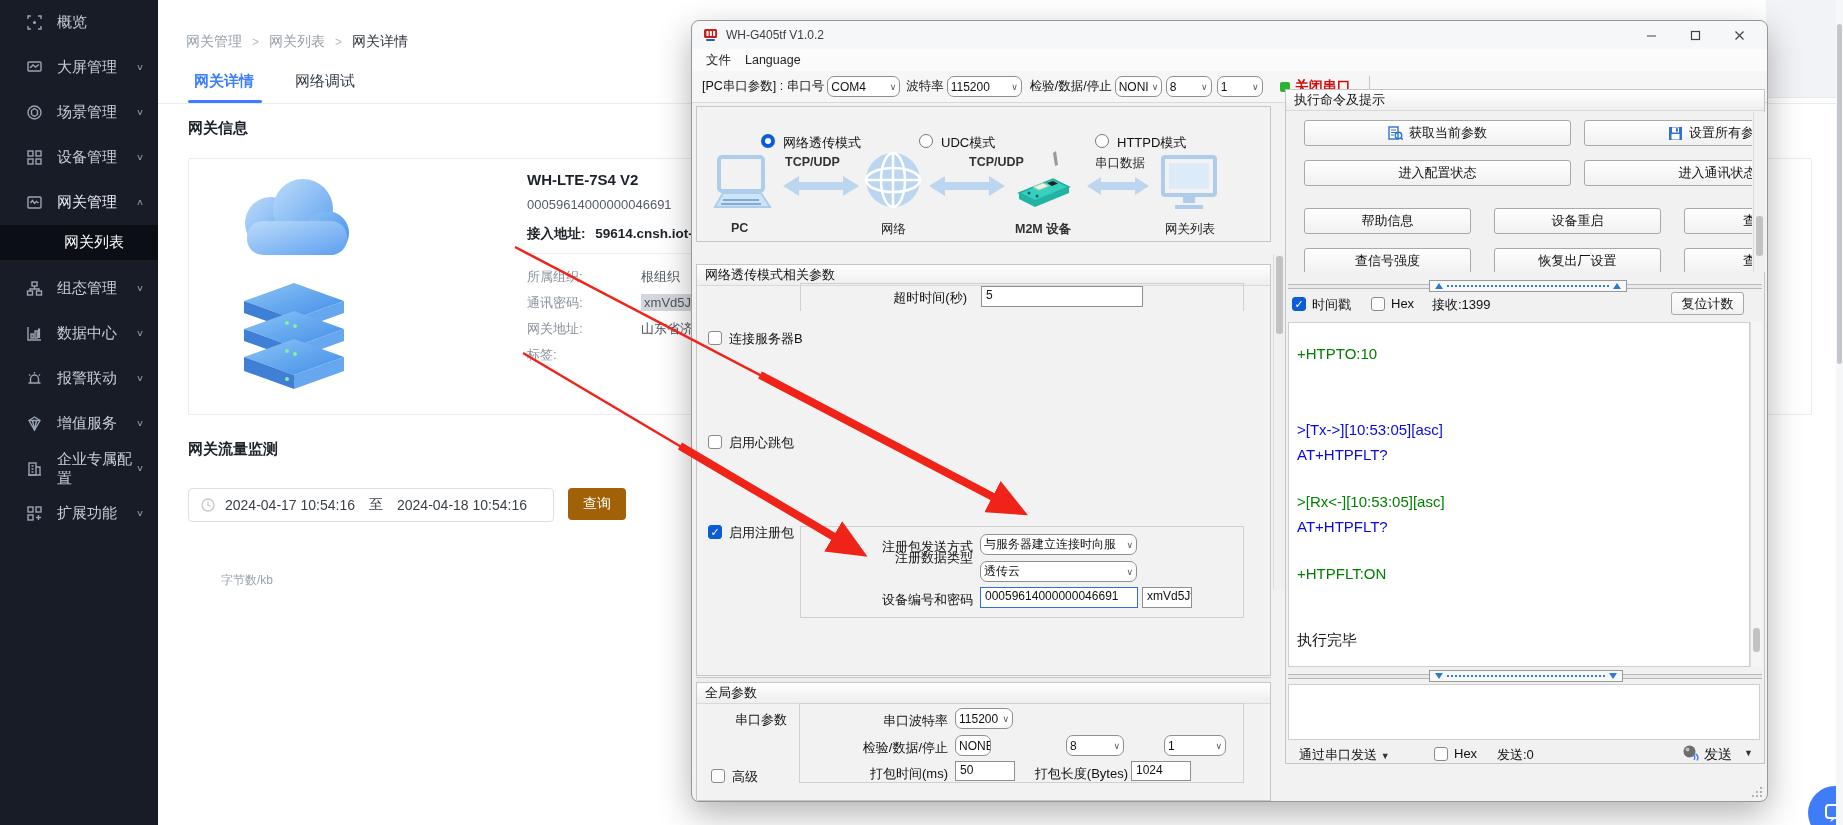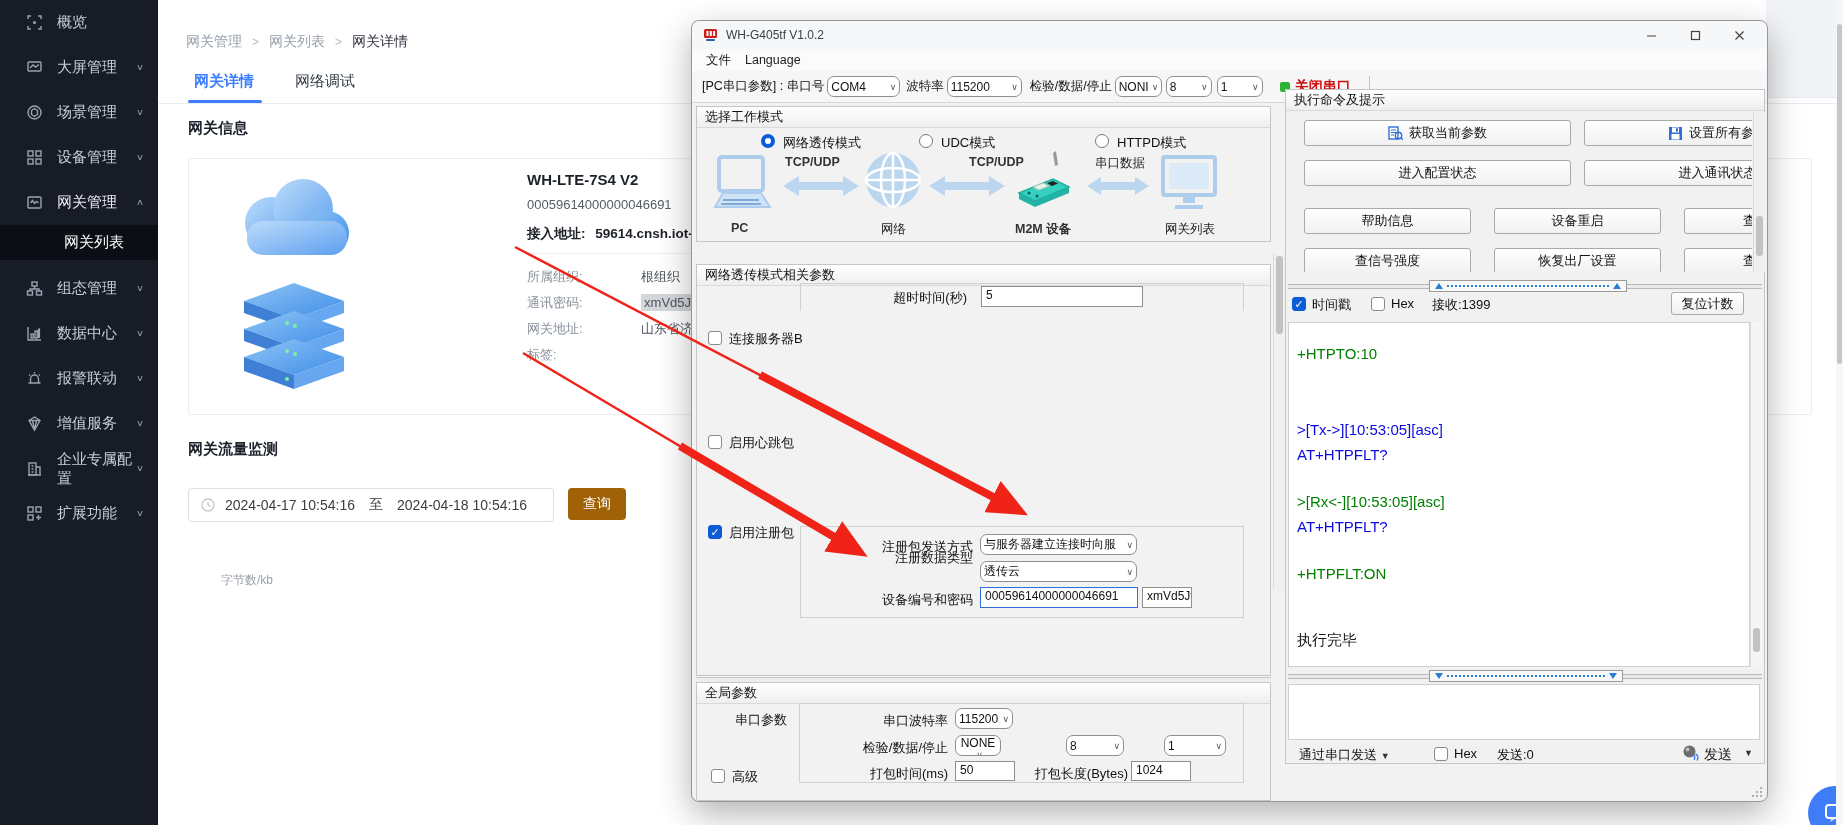--- a/index.html
+++ b/index.html
@@ -350,21 +350,20 @@
       <span class="combo" style="width:46px;margin-left:5px;">
           <span>1</span>
           <span class="ar">∨</span>
         </span>
       <span style="width:10px;height:10px;background:#2db334;border-radius:2px;margin-left:17px;"></span>
       <span style="margin-left:5px;color:#cf0f0f;font-weight:bold;font-size:14px;">关闭串口</span>
       <span style="width:1px;height:22px;background:#c5c5c5;margin-left:18px;"></span>
     </div>
 
     <div class="gb" style="left:4px;top:85px;width:575px;height:136px;">
-      <div class="gbh">选择工作模式</div>
       <div class="radio on" style="left:64px;top:27px;"></div>
       <div class="cblab" style="left:86px;top:27px;">网络透传模式</div>
       <div class="radio" style="left:222px;top:27px;"></div>
       <div class="cblab" style="left:244px;top:27px;">UDC模式</div>
       <div class="radio" style="left:398px;top:27px;"></div>
       <div class="cblab" style="left:420px;top:27px;">HTTPD模式</div>
 
       <svg class="abs" style="left:10px;top:48px;" width="71" height="62" viewBox="0 0 71 62">
         <rect x="12" y="2" width="44" height="34" rx="3" fill="none" stroke="#aecdec" stroke-width="4"></rect>
         <path d="M8 52l8-14h38l9 14z" fill="#cfe3f6" stroke="#aecdec" stroke-width="2"></path>
@@ -461,21 +460,21 @@
       <div class="gbh">全局参数</div>
       <div class="cblab" style="left:38px;top:28px;">串口参数</div>
 
       <div class="subbox" style="left:102px;top:20px;width:445px;height:80px;">
         <div class="flabel" style="left:30px;top:8px;width:118px;">串口波特率</div>
         <span class="combo abs" style="left:155px;top:4px;width:58px;">
             <span>115200</span>
             <span class="ar">∨</span>
           </span>
         <div class="flabel" style="left:30px;top:35px;width:118px;">检验/数据/停止</div>
-        <span class="combo abs" style="left:155px;top:31px;width:46px;flex-direction:column;">
+        <span class="combo abs" style="left:155px;top:31px;width:36px;">
             <span>NONE</span>
             <span class="ar">∨</span>
           </span>
         <span class="combo abs" style="left:266px;top:31px;width:58px;">
             <span>8</span>
             <span class="ar">∨</span>
           </span>
         <span class="combo abs" style="left:364px;top:31px;width:62px;">
             <span>1</span>
             <span class="ar">∨</span>

